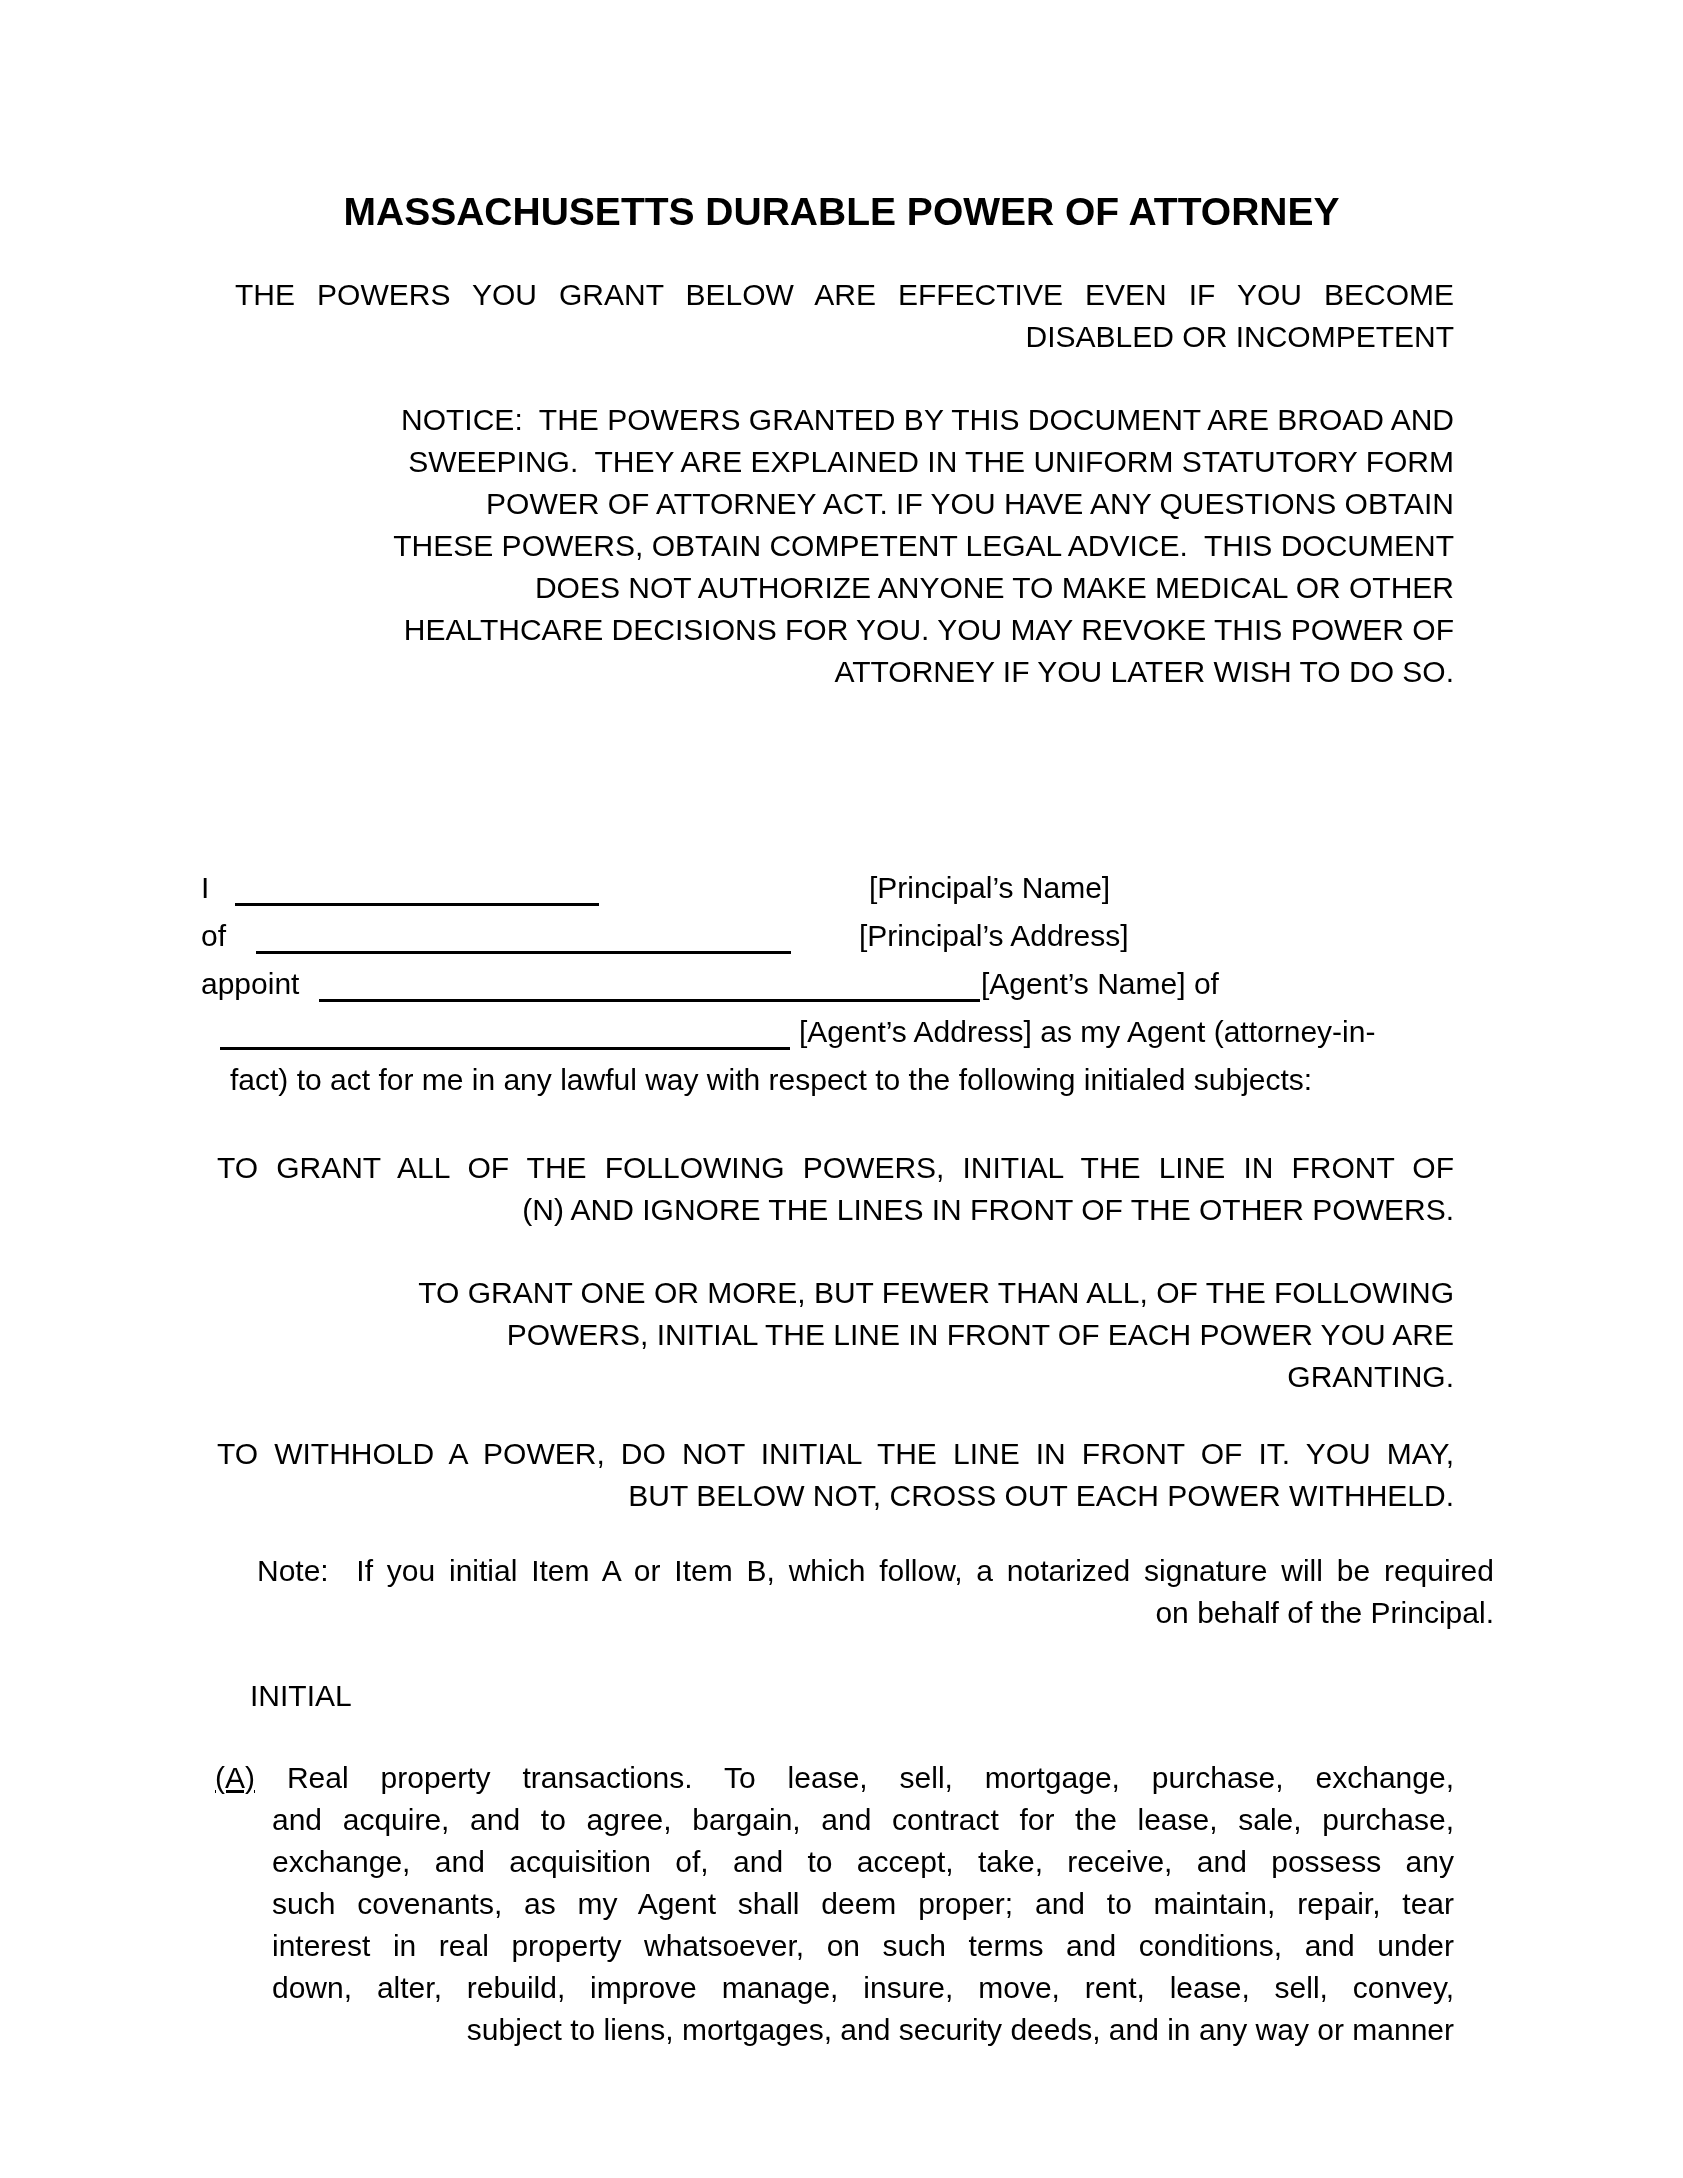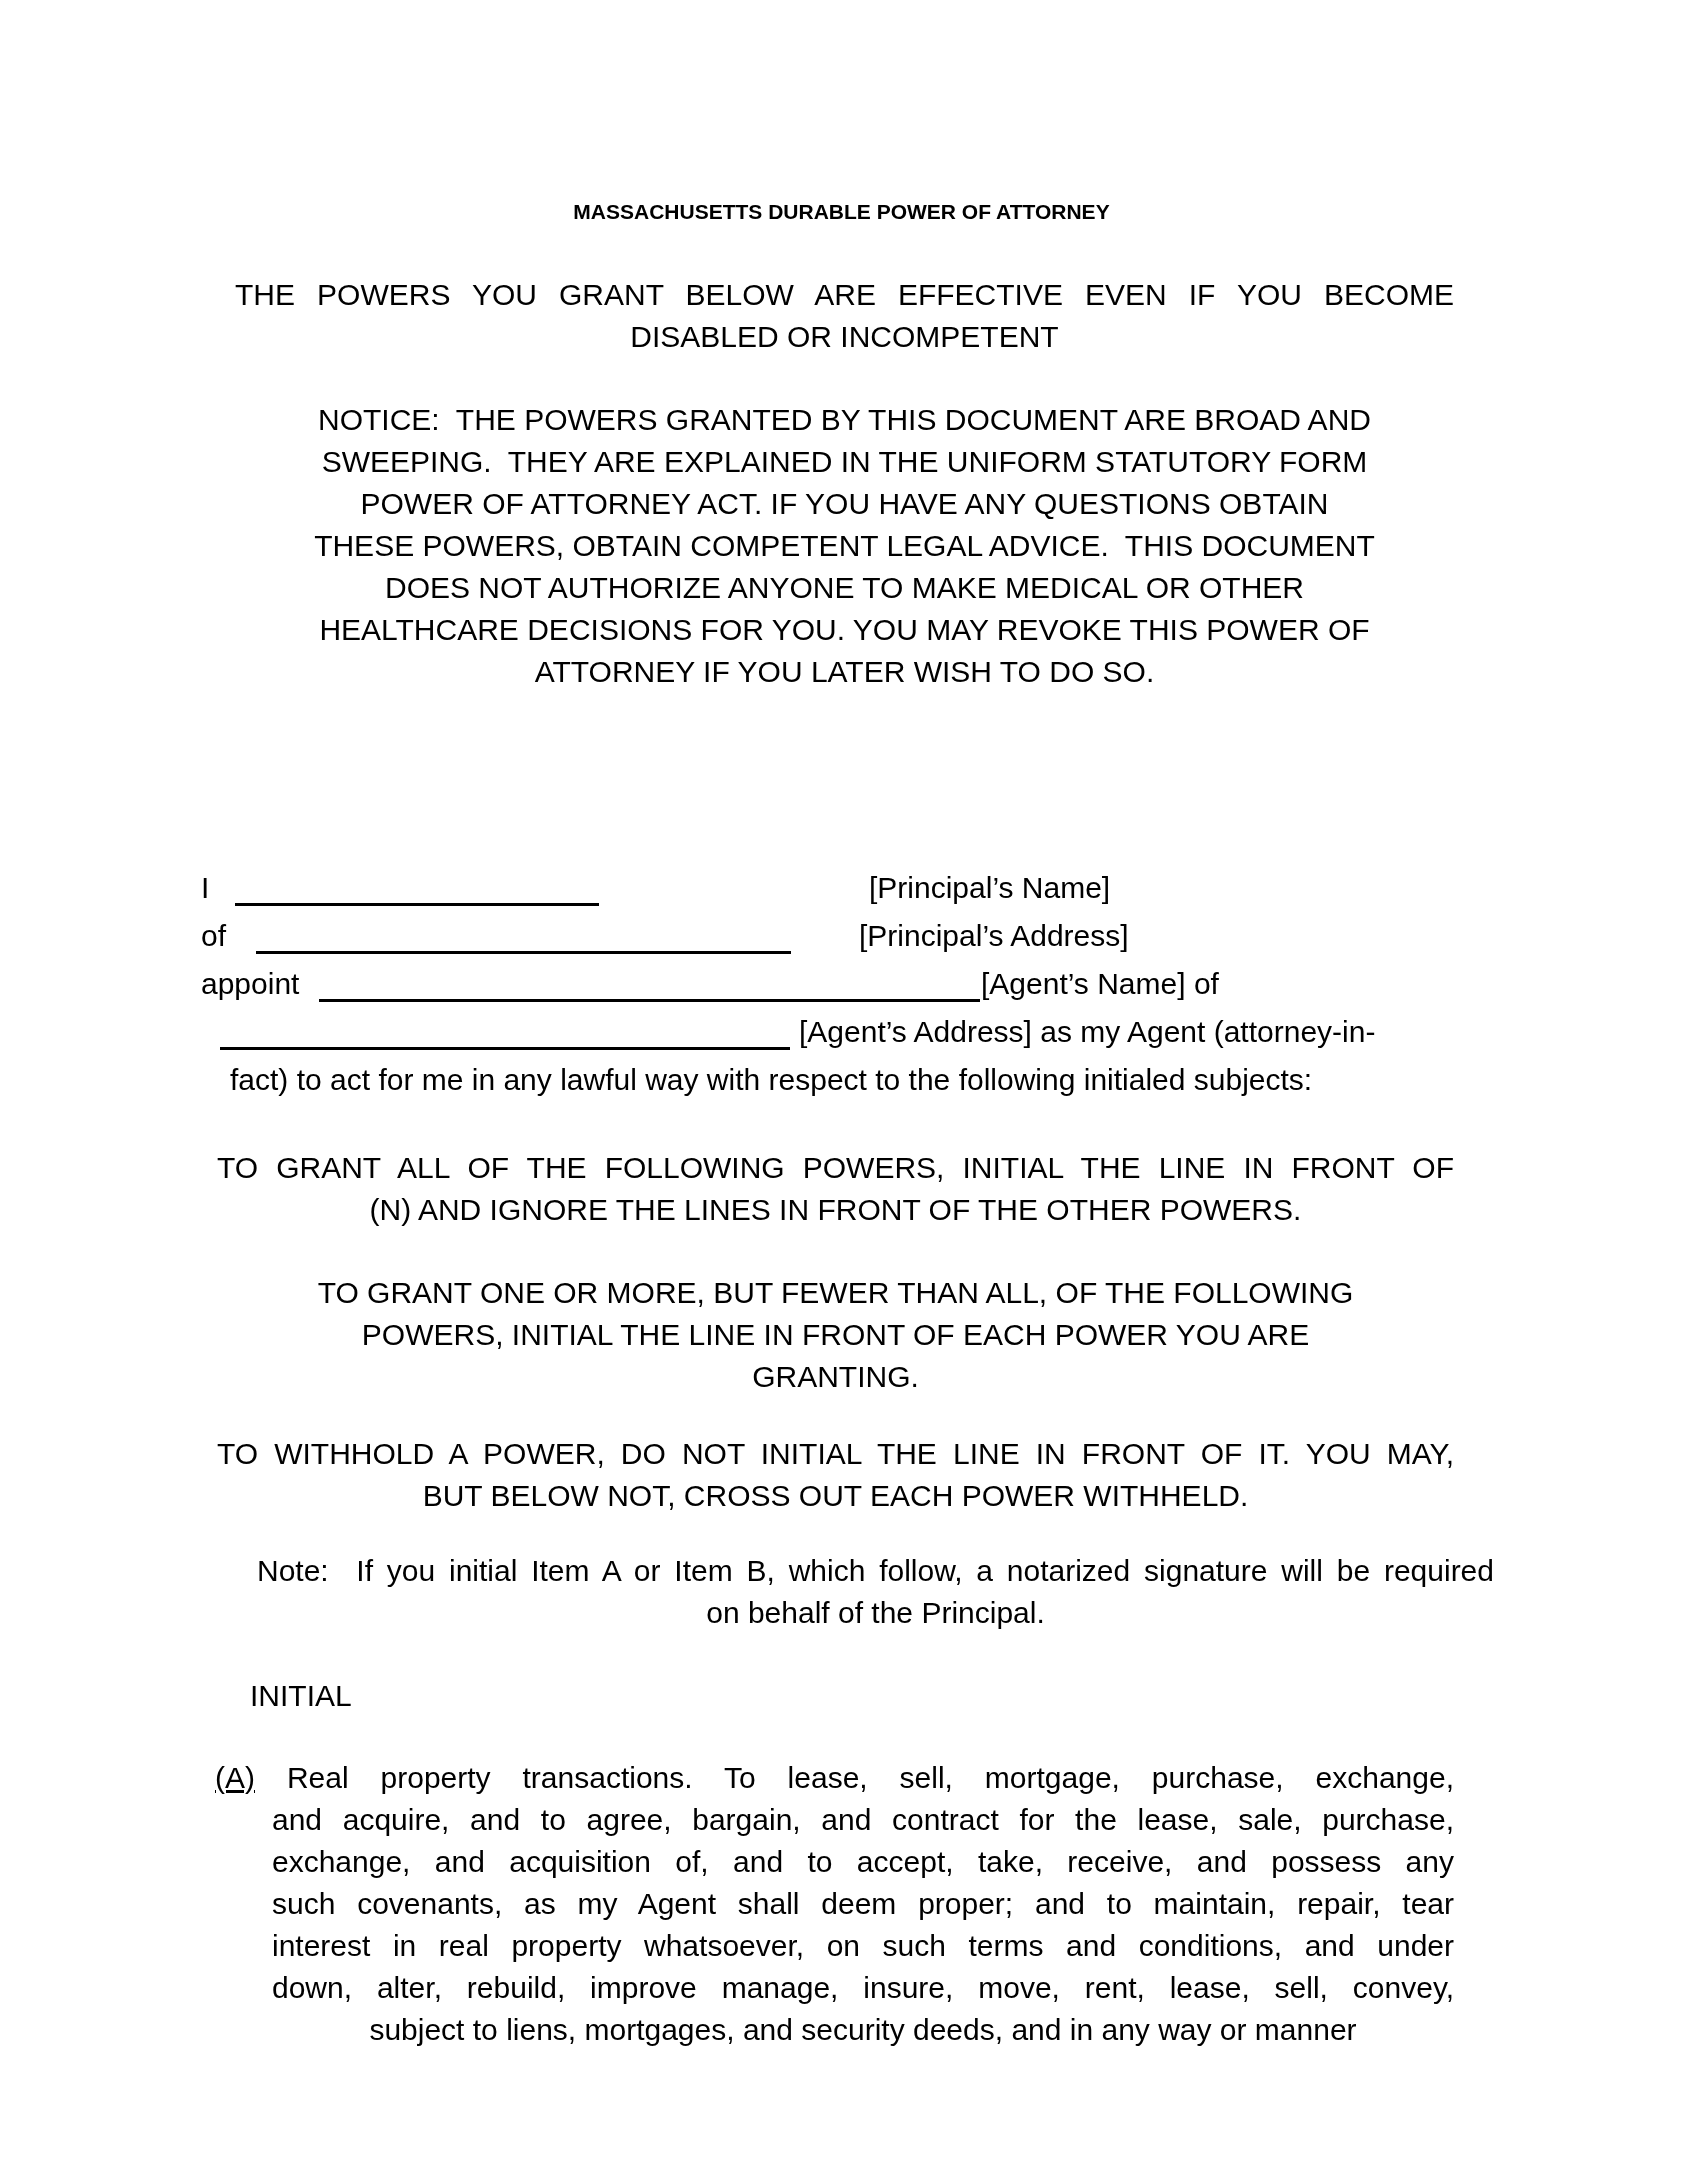--- a/index.html
+++ b/index.html
@@ -8,27 +8,27 @@
     width: 1683px;
     height: 2178px;
     background: #ffffff;
     color: #000000;
     font-family: "Liberation Sans", "DejaVu Sans", sans-serif;
     font-size: 30px;
     line-height: 42px;
     overflow: hidden;
   }
   .blk { position: absolute; }
-  .ln { text-align: center; }
+  .ln { text-align: right; }
   .ln.st { text-align: justify; text-align-last: justify; -moz-text-align-last: justify; }
   .title {
     left: 0; top: 191px; width: 1683px;
     text-align: center;
     font-weight: bold;
-    font-size: 21px;
+    font-size: 39px;
   }
   .intro   { left: 235px; top: 274px;  width: 1219px; }
   .notice  { left: 235px; top: 399px;  width: 1219px; }
   .fill    { left: 201px; top: 864px;  width: 1252px; }
   .frow    { position: relative; height: 48px; line-height: 48px; }
   .fl      { position: absolute; top: 0; white-space: nowrap; }
   .uline   { position: absolute; top: 39px; height: 0; border-top: 3px solid #000; }
   .grantall  { left: 217px; top: 1147px; width: 1237px; }
   .grantsome { left: 217px; top: 1272px; width: 1237px; }
   .withhold  { left: 217px; top: 1433px; width: 1237px; }

